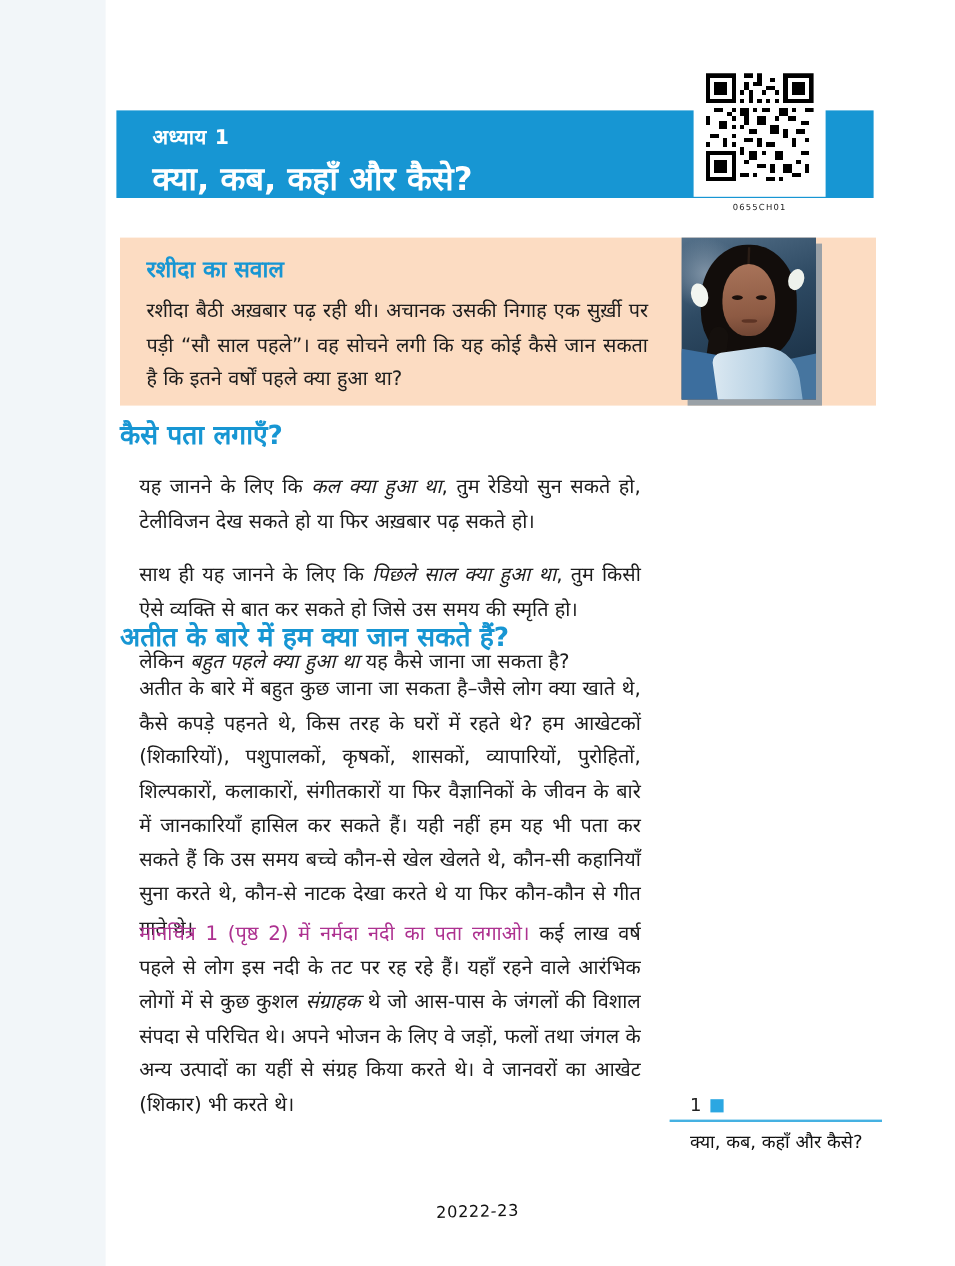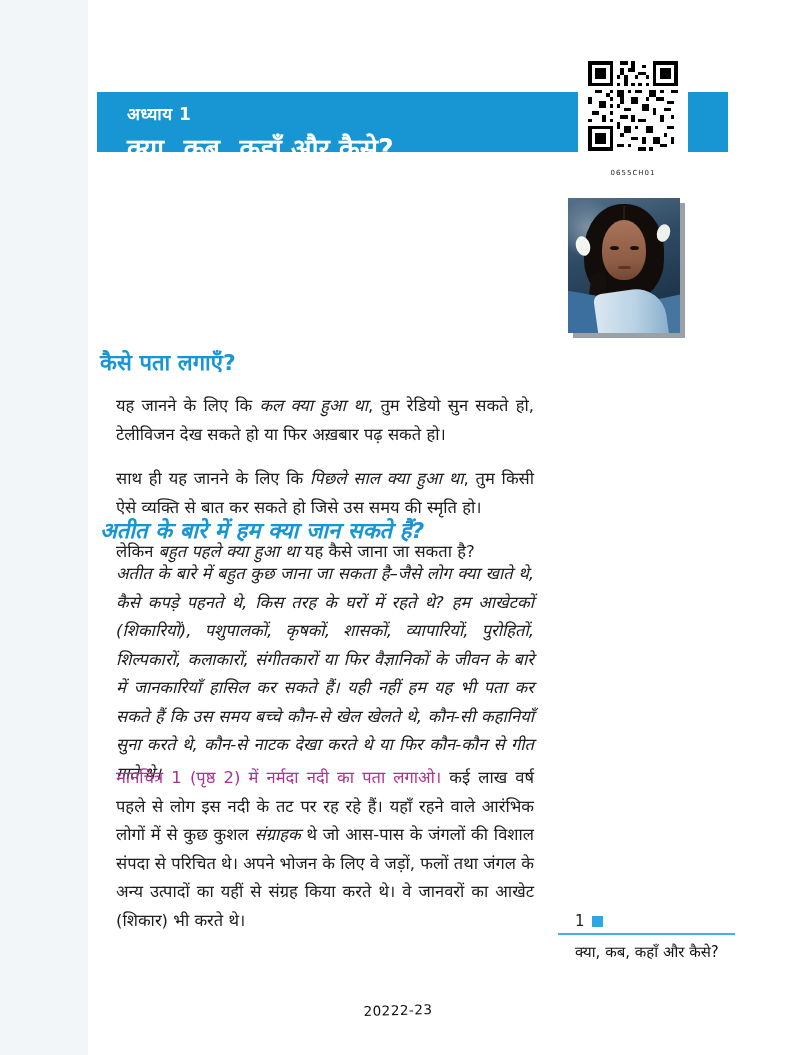--- a/index.html
+++ b/index.html
@@ -10,21 +10,21 @@
     --ink:#1c1c1c;
     --shadow:#9aa1a7;
   }
   *{margin:0;padding:0;box-sizing:border-box;}
   html,body{background:#ffffff;}
   body{font-family:"DejaVu Sans",sans-serif;color:var(--ink);}
   .page{position:relative;width:796px;height:1055px;background:#ffffff;overflow:hidden;}
   .left-stripe{position:absolute;left:0;top:0;width:88px;height:1055px;background:#f2f6f9;}
 
   
-  .chapter-header{position:absolute;left:97px;top:92px;width:631px;height:60px;
+  .chapter-header{position:absolute;left:97px;top:92px;width:631px;height:73px;
     background:var(--blue);color:#fff;padding:10px 0 0 30px;}
   .chapter-label{font-size:17px;font-weight:600;letter-spacing:.5px;}
   .chapter-title{font-size:27px;font-weight:bold;margin-top:4px;}
 
   
   .qr-box{position:absolute;left:578px;top:56px;width:110px;height:108px;background:#ffffff;
     padding:5px 7px 2px 7px;text-align:center;}
   .qr-box svg{width:90px;height:90px;display:block;margin:0 auto;}
   .qr-label{font-size:7px;letter-spacing:1px;color:#222;margin-top:18px;}
 
@@ -166,20 +166,24 @@
         <rect x="23" y="21" width="1" height="2" fill="#000"></rect>
       <rect x="8" y="23" width="2" height="1" fill="#000"></rect>
         <rect x="11" y="23" width="1" height="1" fill="#000"></rect>
         <rect x="14" y="24" width="2" height="1" fill="#000"></rect>
         <rect x="17" y="24" width="1" height="1" fill="#000"></rect>
         <rect x="20" y="23" width="2" height="1" fill="#000"></rect>
     </svg>
     <div class="qr-label">0655CH01</div>
   </div>
 
+  <div class="rashida-box">
+    <div class="rashida-heading">रशीदा का सवाल</div>
+    <div class="rashida-text body-text">रशीदा बैठी अख़बार पढ़ रही थी। अचानक उसकी निगाह एक सुर्ख़ी पर पड़ी “सौ साल पहले”। वह सोचने लगी कि यह कोई कैसे जान सकता है कि इतने वर्षों पहले क्या हुआ था?</div>
+  </div>
 
   <div class="photo">
     <div class="blur1"></div>
     <div class="hair"></div>
     <div class="part"></div>
     <div class="flower-left"></div>
     <div class="flower-right"></div>
     <div class="face"></div>
     <div class="eye-l"></div>
     <div class="eye-r"></div>
@@ -192,21 +196,21 @@
 
   <div class="section" style="top:346px;">
     <div class="section-heading">कैसे पता लगाएँ?</div>
     <div class="body-text" style="margin-top:10px;">
       <p><span>यह जानने के लिए कि </span><span class="em">कल क्या हुआ था</span><span>, तुम रेडियो सुन सकते हो, टेलीविजन देख सकते हो या फिर अख़बार पढ़ सकते हो।</span></p>
       <p><span>साथ ही यह जानने के लिए कि </span><span class="em">पिछले साल क्या हुआ था</span><span>, तुम किसी ऐसे व्यक्ति से बात कर सकते हो जिसे उस समय की स्मृति हो।</span></p>
       <p><span>लेकिन </span><span class="em">बहुत पहले क्या हुआ था</span><span> यह कैसे जाना जा सकता है?</span></p>
     </div>
   </div>
 
-  <div class="section" style="top:514px;font-style:italic;">
+  <div class="section" style="top:514px;">
     <div class="section-heading">अतीत के बारे में हम क्या जान सकते हैं?</div>
     <div class="body-text" style="margin-top:10px;">
       <p>अतीत के बारे में बहुत कुछ जाना जा सकता है–जैसे लोग क्या खाते थे, कैसे कपड़े पहनते थे, किस तरह के घरों में रहते थे? हम आखेटकों (शिकारियों), पशुपालकों, कृषकों, शासकों, व्यापारियों, पुरोहितों, शिल्पकारों, कलाकारों, संगीतकारों या फिर वैज्ञानिकों के जीवन के बारे में जानकारियाँ हासिल कर सकते हैं। यही नहीं हम यह भी पता कर सकते हैं कि उस समय बच्चे कौन-से खेल खेलते थे, कौन-सी कहानियाँ सुना करते थे, कौन-से नाटक देखा करते थे या फिर कौन-कौन से गीत गाते थे।</p>
     </div>
   </div>
 
   <div class="section" style="top:748px;">
     <div class="body-text" style="margin-top:10px;">
       <p><span class="magenta">मानचित्र 1 (पृष्ठ 2) में नर्मदा नदी का पता लगाओ।</span><span> कई लाख वर्ष पहले से लोग इस नदी के तट पर रह रहे हैं। यहाँ रहने वाले आरंभिक लोगों में से कुछ कुशल </span><span class="em">संग्राहक</span><span> थे जो आस-पास के जंगलों की विशाल संपदा से परिचित थे। अपने भोजन के लिए वे जड़ों, फलों तथा जंगल के अन्य उत्पादों का यहीं से संग्रह किया करते थे। वे जानवरों का आखेट (शिकार) भी करते थे।</span></p>
     </div>

